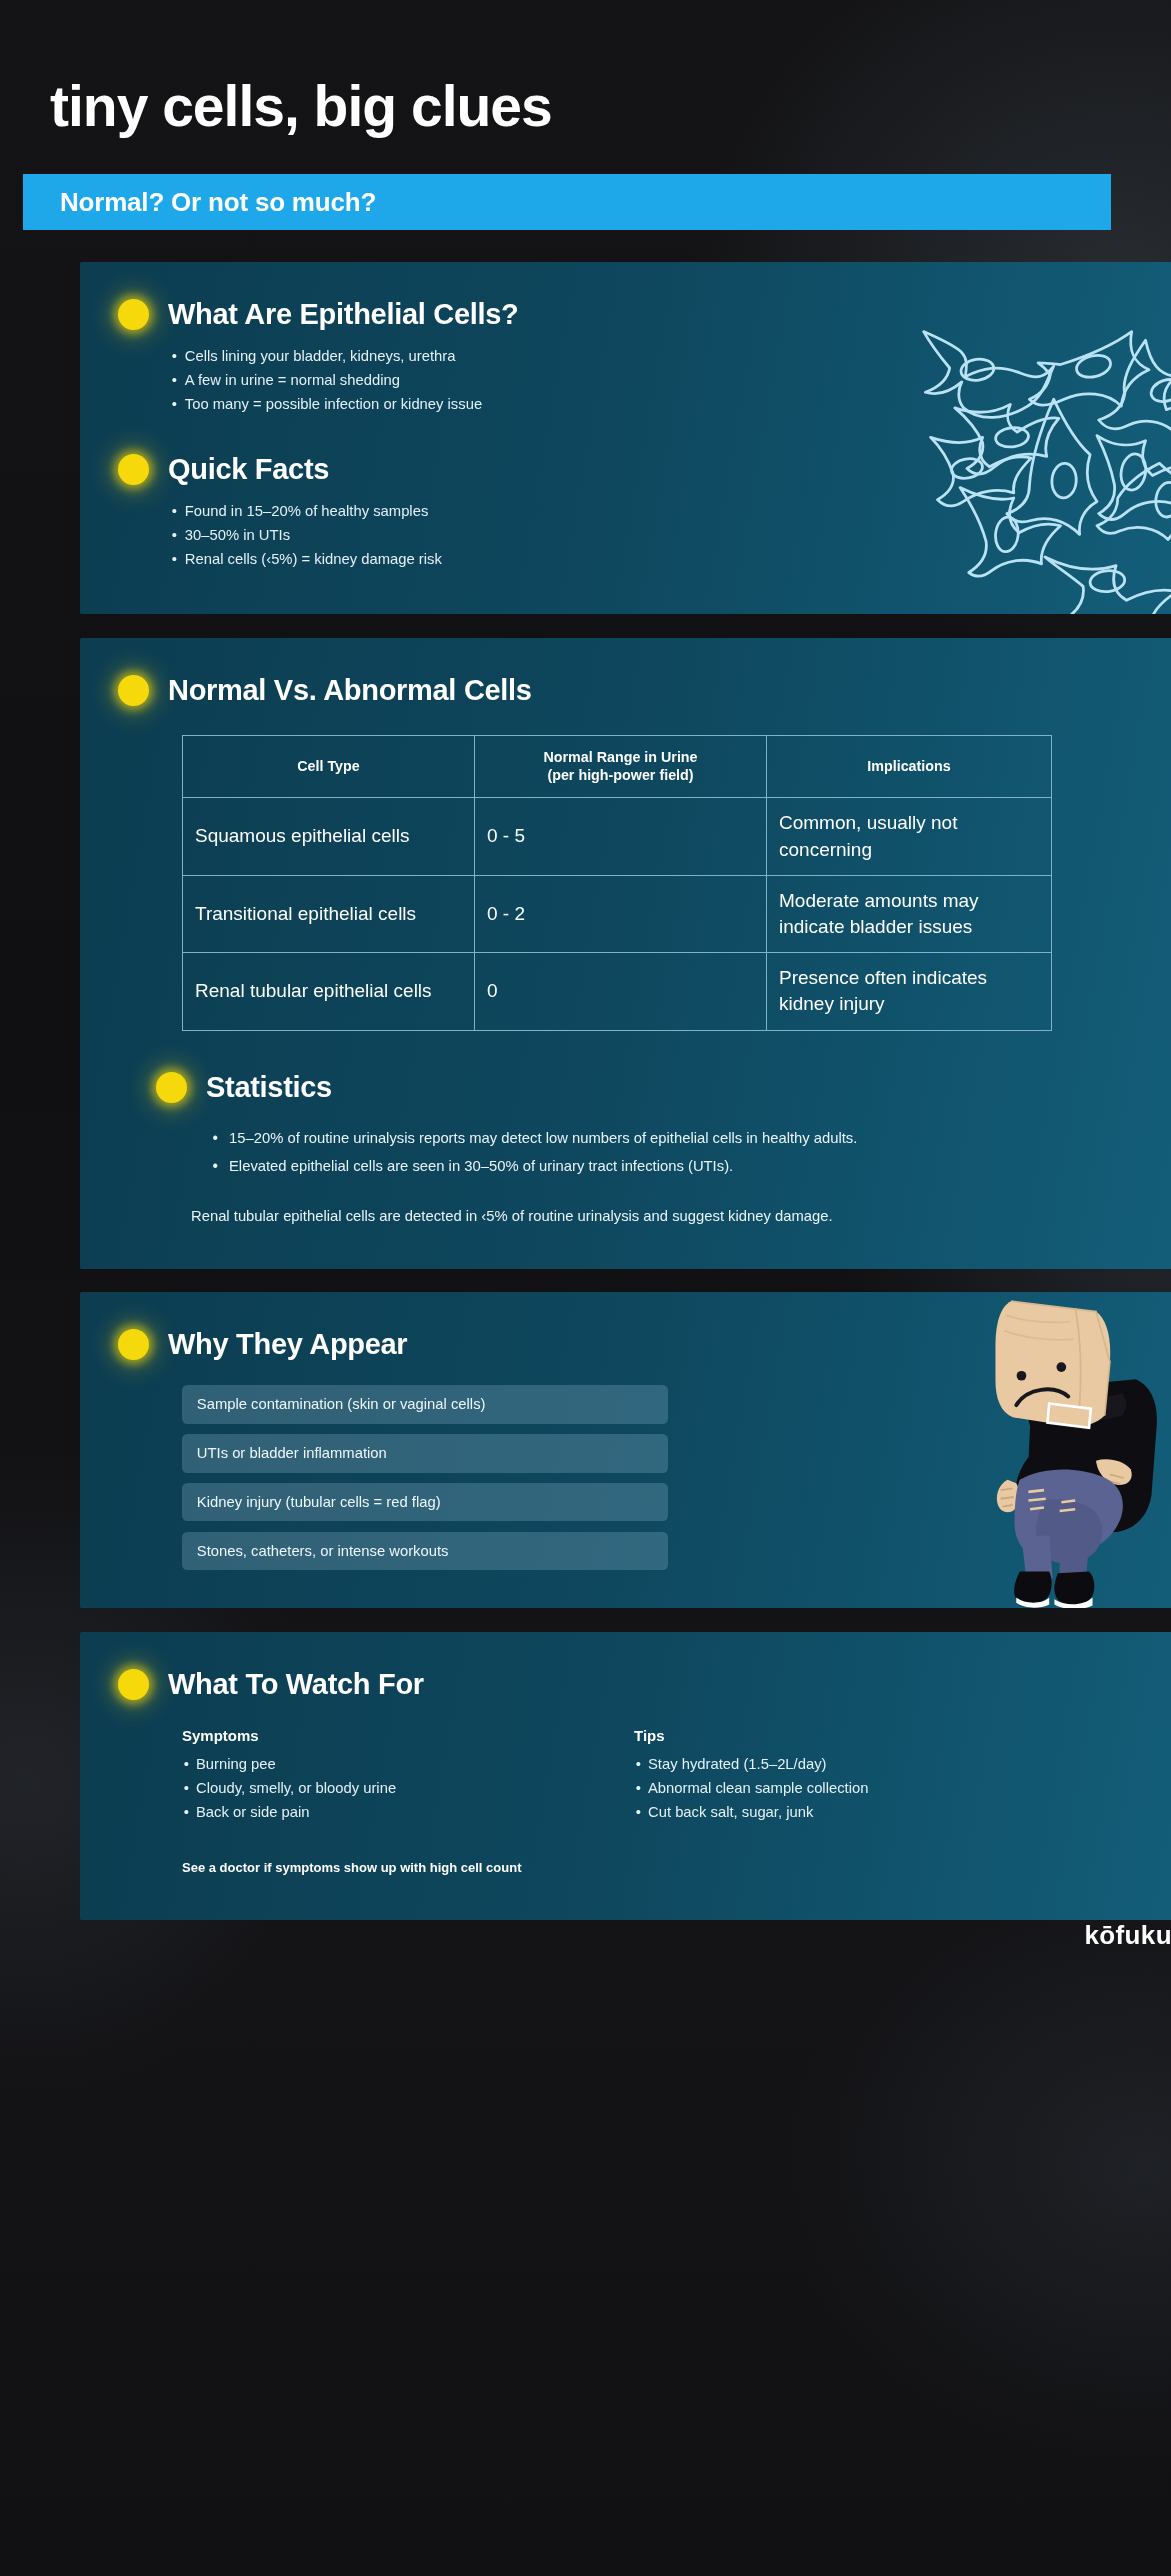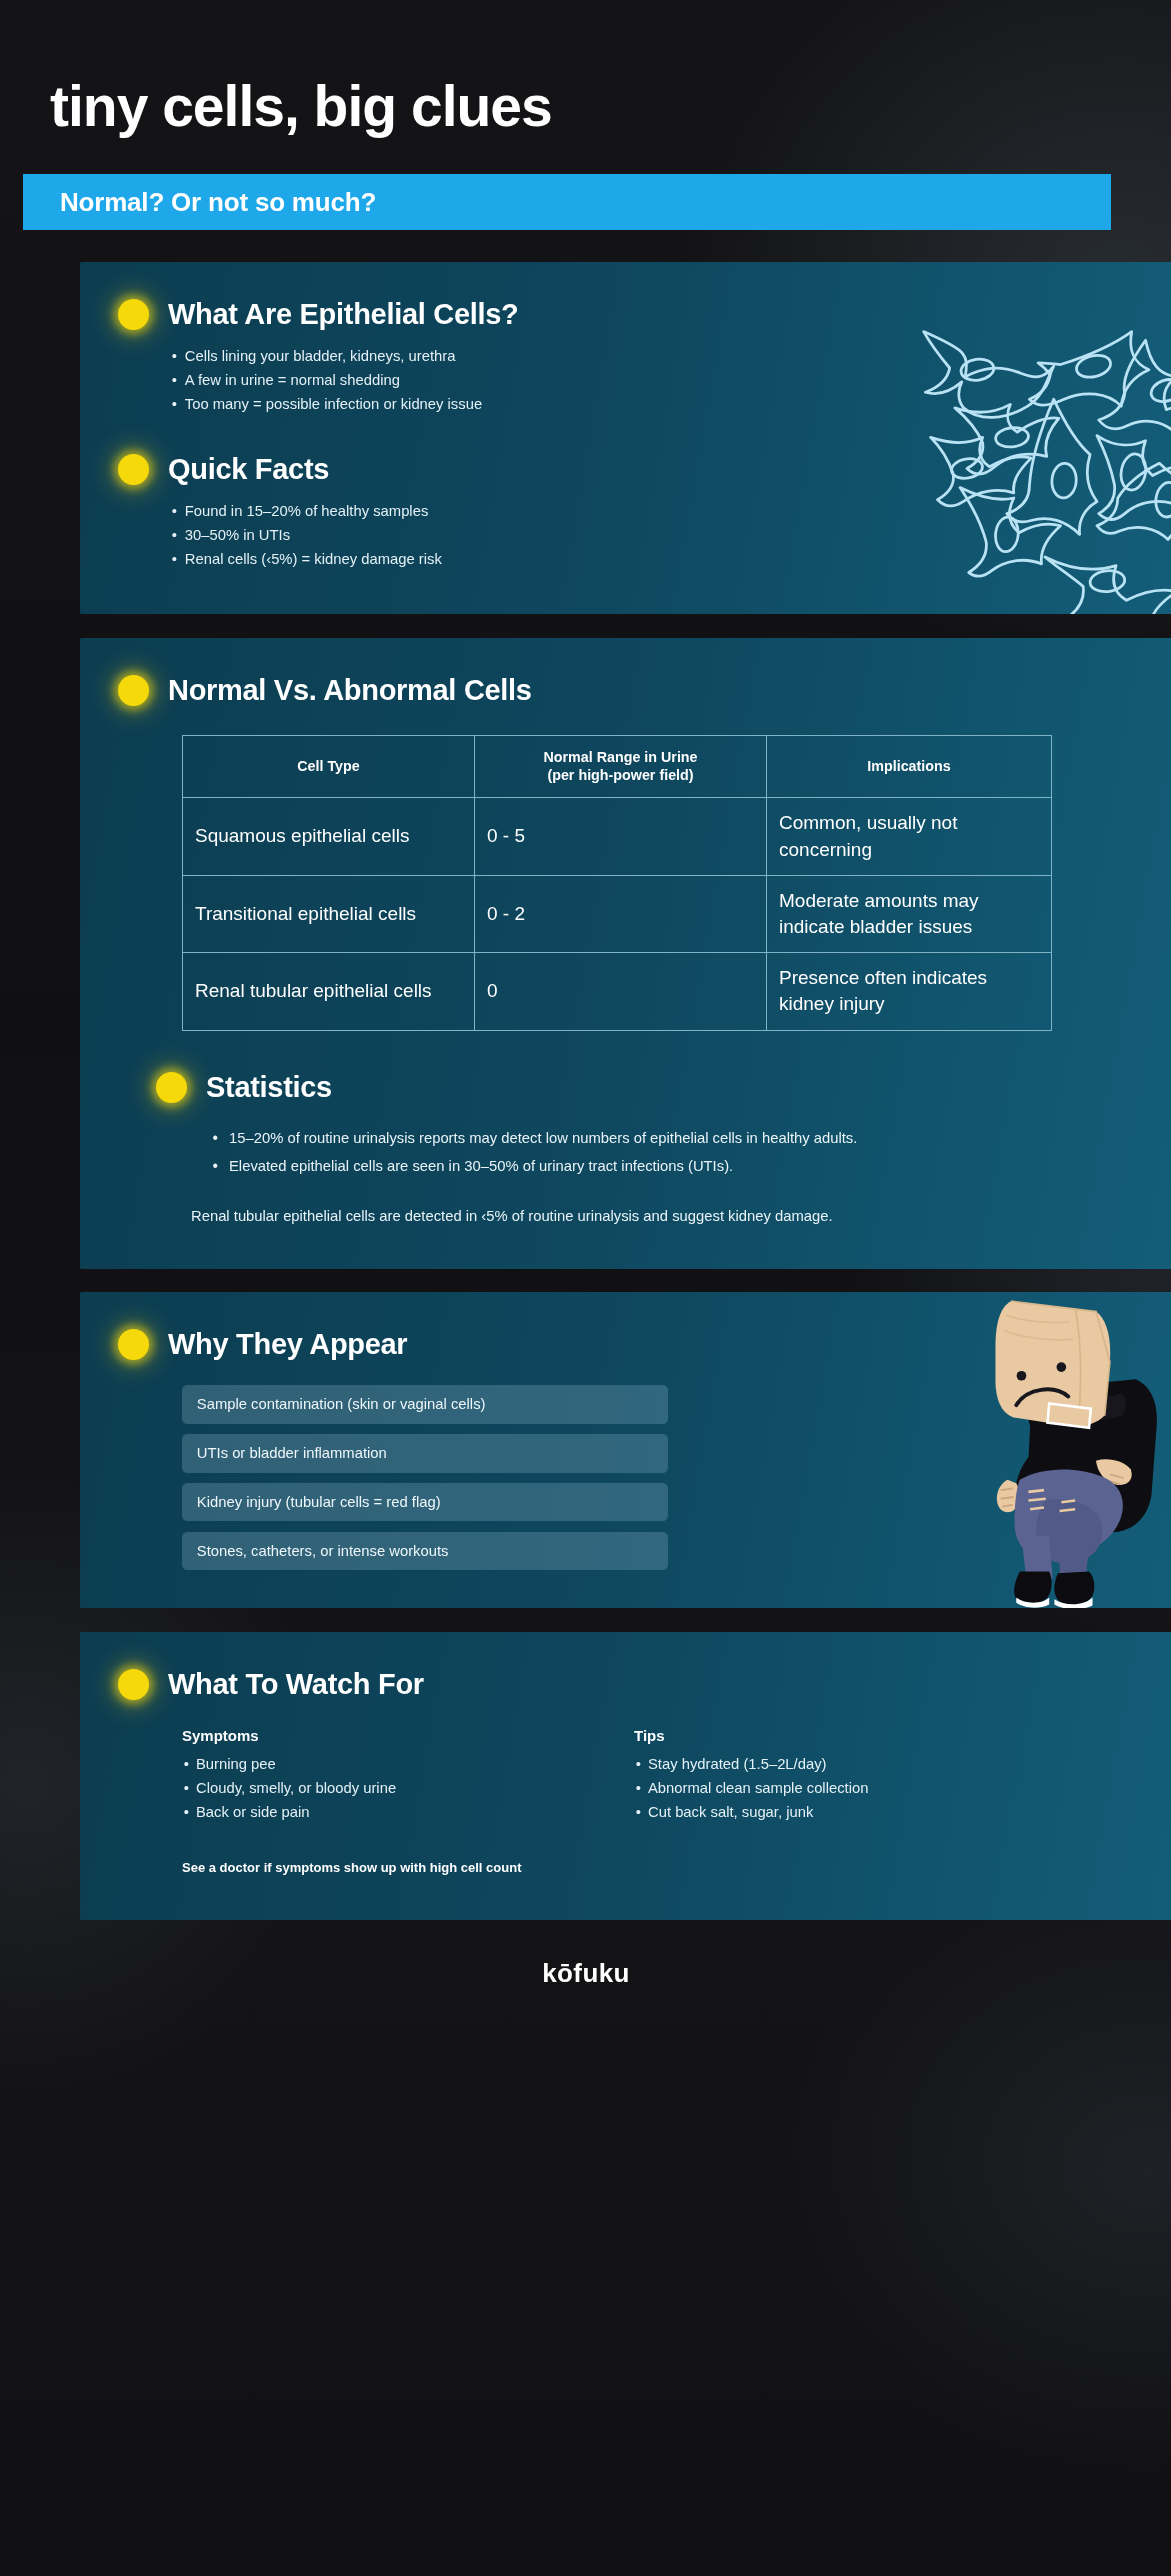--- a/index.html
+++ b/index.html
@@ -213,22 +213,21 @@
   .col ul.dotlist li { font-size: 14.8px; line-height: 1.64; padding-left: 14px; }
   .watch-note {
     margin: 36px 0 0 102px;
     color: #ffffff;
     font-size: 13px;
     font-weight: 700;
   }
 
   
   .footer {
-    margin-top: 38px;
-    text-align: center;
+    text-align: right;
   }
   .logo {
     display: inline-block;
     color: #ffffff;
     font-size: 26px;
     font-weight: 600;
     letter-spacing: 0.4px;
   }
 </style>
 </head>

